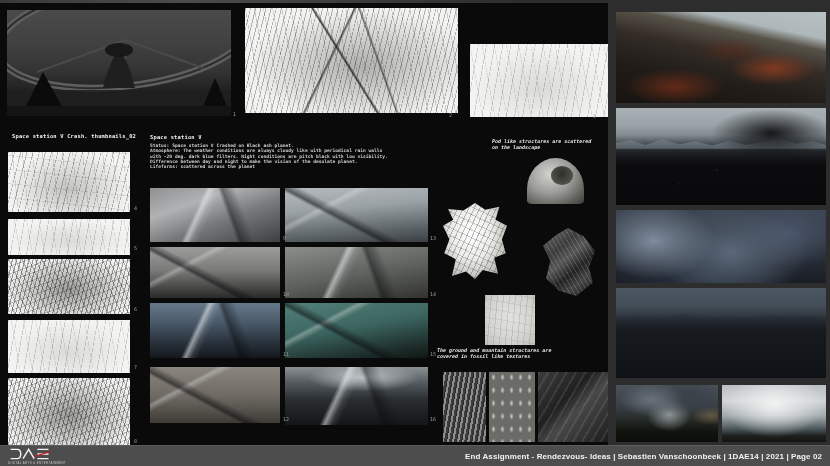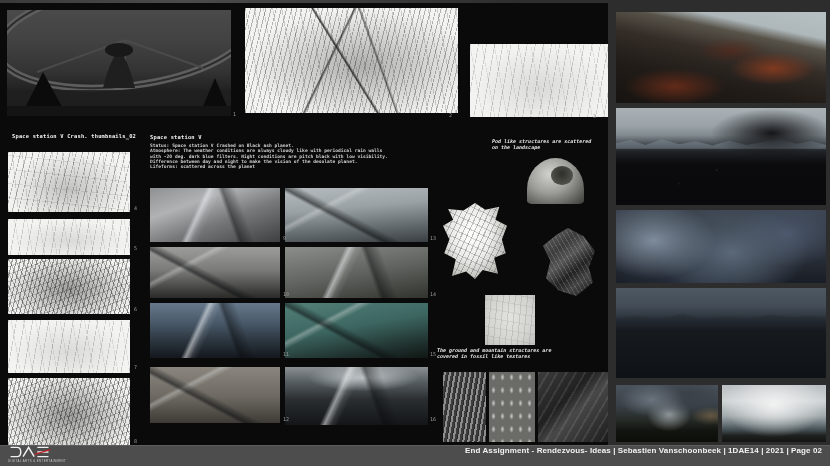--- a/index.html
+++ b/index.html
@@ -170,21 +170,21 @@
         radial-gradient(34px 26px at 52% 52%,rgba(165,172,176,.8),transparent 65%),
         radial-gradient(28px 13px at 93% 54%,rgba(182,142,92,.4),transparent 72%),
         linear-gradient(180deg,#4a525b 0%,#3a4149 34%,#272c29 60%,#12150f 80%,#0b0d09 100%);}
   #ph5b{left:114px;top:385px;width:104px;height:57px;
       background:
         radial-gradient(68px 44px at 50% 34%,rgba(243,244,244,.95),transparent 75%),
         linear-gradient(180deg,#b9bec0 0%,#d0d4d5 28%,#a2aaad 54%,#6e797d 68%,#3f4a4e 80%,#1d201e 89%,#141512 100%);}
 
   
   #footer{left:0;top:445px;width:830px;height:21px;background:#4d4d4d;border-top:1px solid #5d5d5d;
-      display:flex;align-items:flex-start;justify-content:space-between;padding:0 8px;}
+      display:flex;align-items:center;justify-content:space-between;padding:0 8px;}
   #logo-wrap{display:flex;flex-direction:column;align-items:flex-start;line-height:1;}
   #logo-caption{font:2.8px "Liberation Sans",sans-serif;color:#c9c9c9;letter-spacing:.45px;margin-top:1px;white-space:nowrap;}
   #credit{font:bold 8px "Liberation Sans",sans-serif;color:#f2f2f2;letter-spacing:.1px;white-space:nowrap;}
 </style>
 </head>
 <body>
 
 <div id="board">
   <div class="abs" id="top-line"></div>
 

